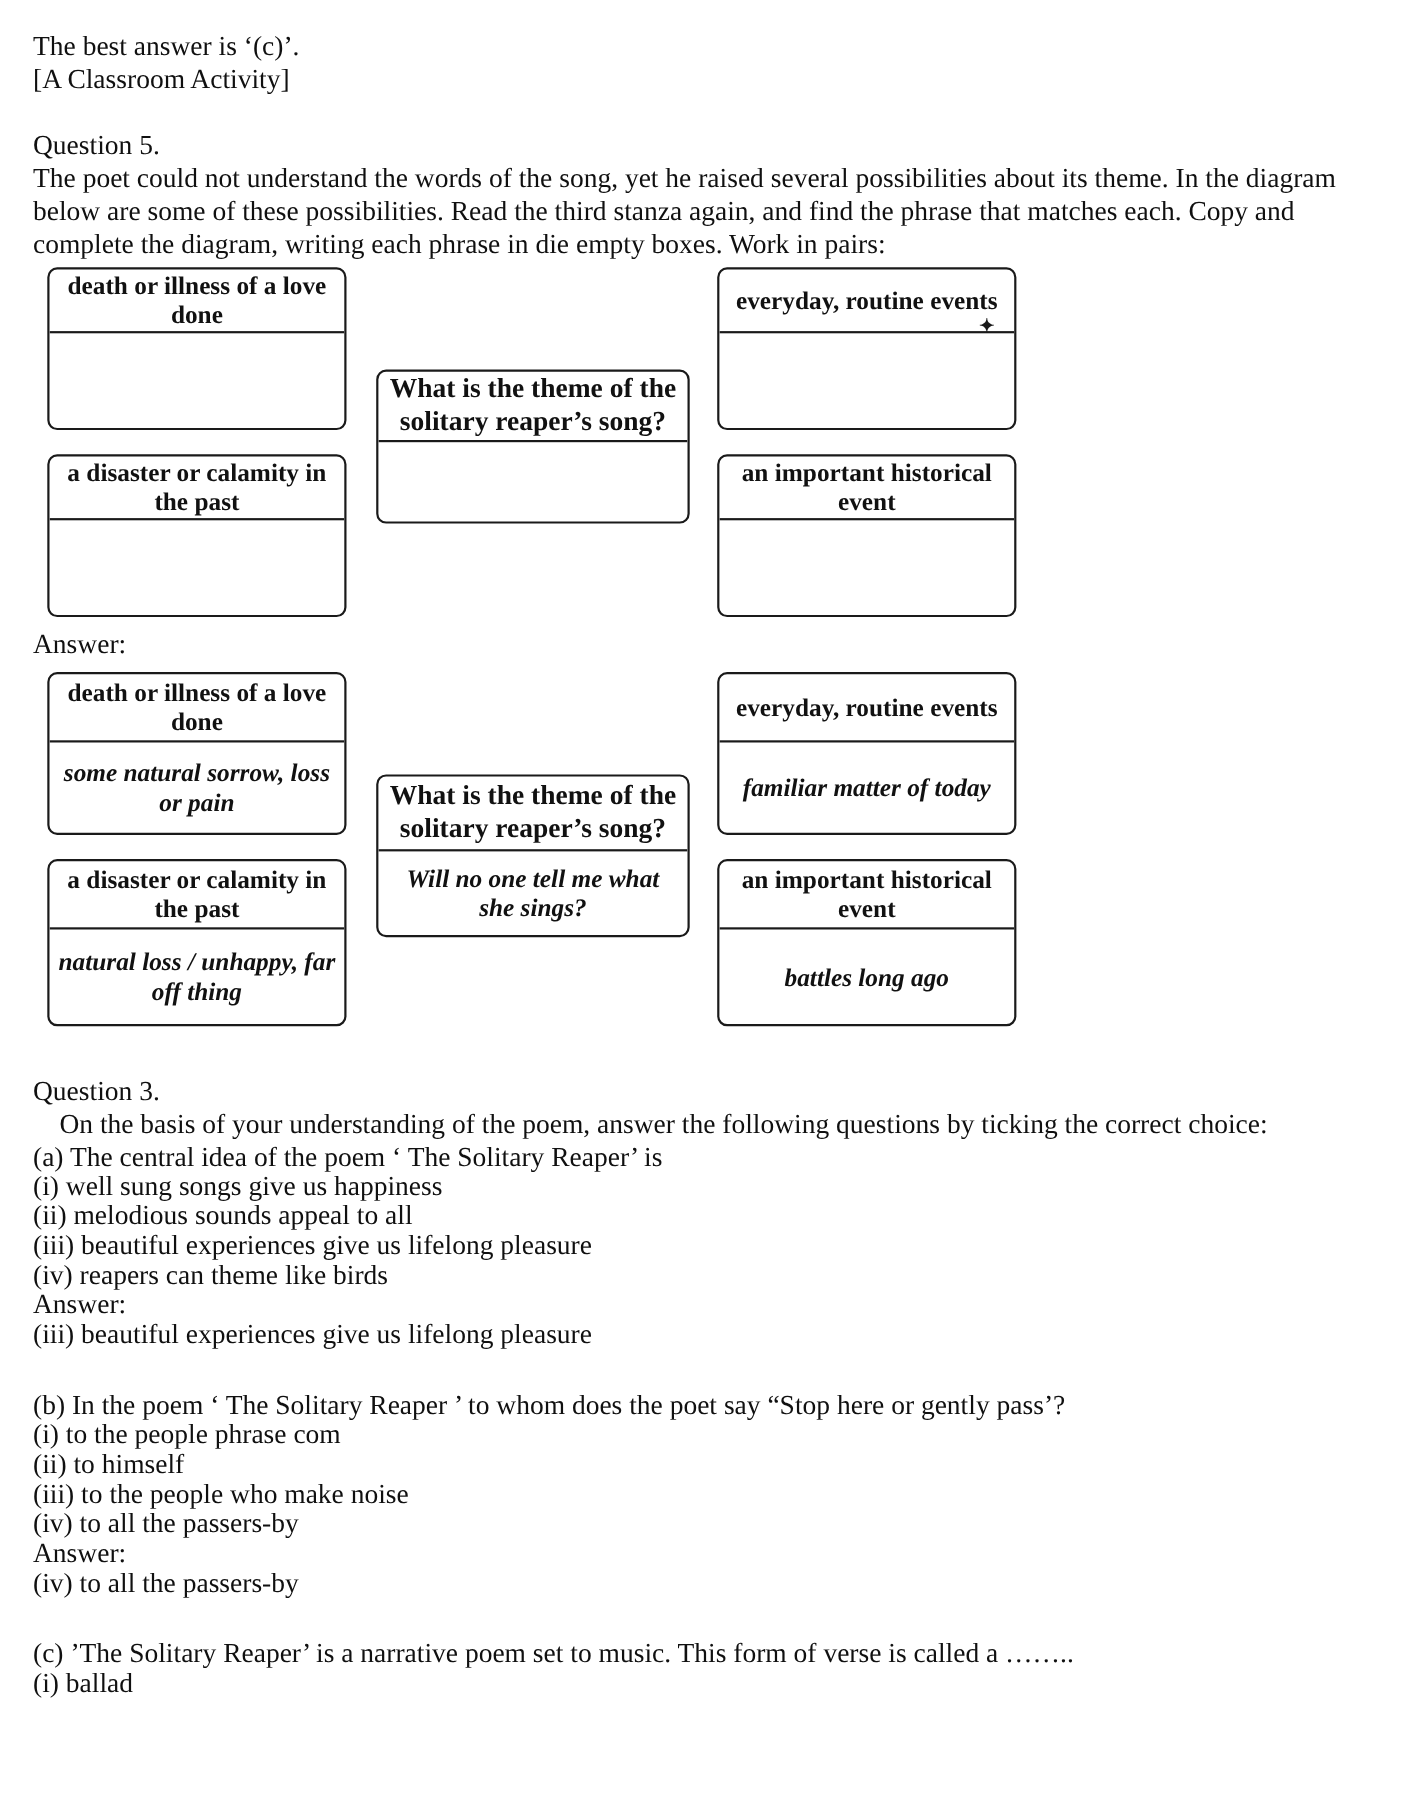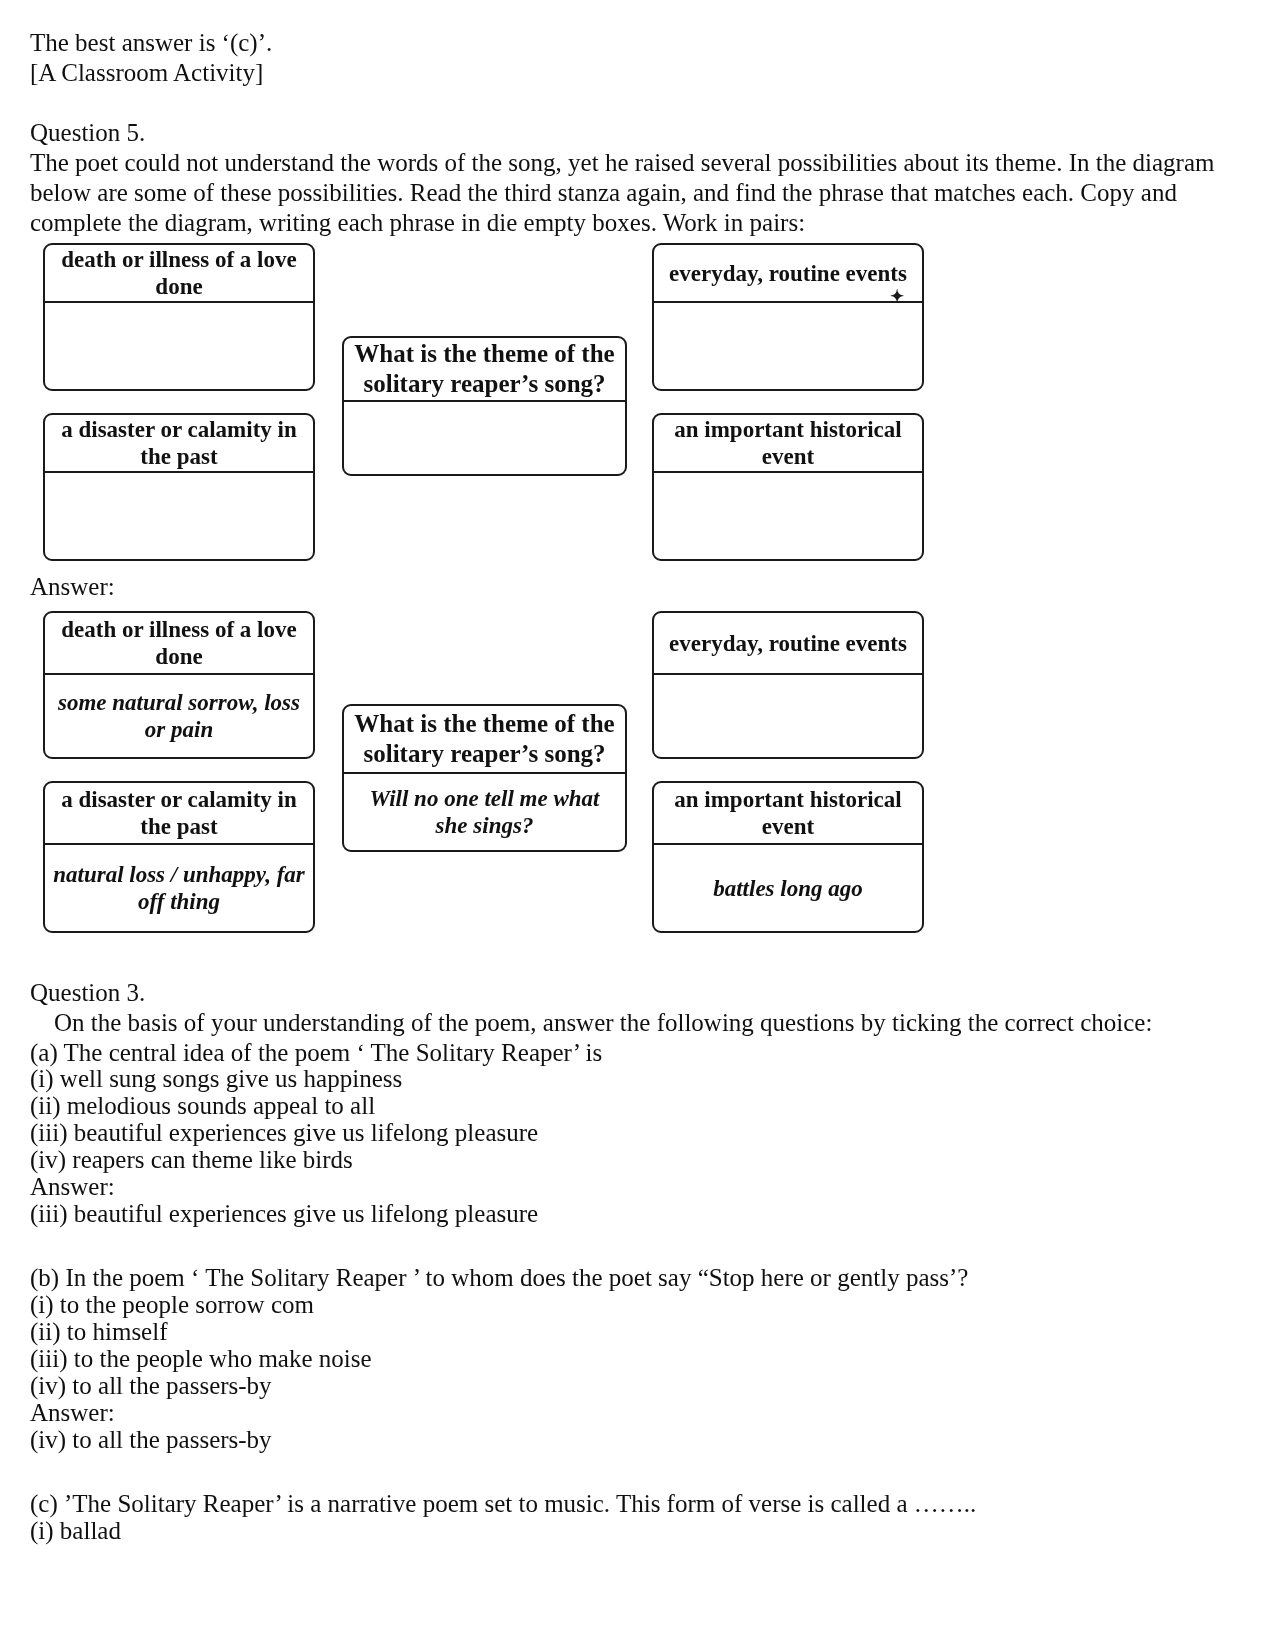--- a/index.html
+++ b/index.html
@@ -150,20 +150,22 @@
     <div class="dbox" style="left:312px; top:96px; width:285px; height:148px;">
       <div class="cell center-top" style="height:66px;">What is the theme of the
 solitary reaper’s song?</div>
       <div class="cell cell-bottom" style="height:78px; border-top:2px solid #1a1a1a;">Will no one tell me
 what she sings?</div>
     </div>
 
     <div class="dbox" style="left:622px; top:3px; width:272px; height:148px;">
       <div class="cell cell-top" style="height:62px;">everyday, routine
 events</div>
+      <div class="cell cell-bottom" style="height:82px;">familiar matter
+of today</div>
     </div>
 
     <div class="dbox" style="left:622px; top:173px; width:272px; height:152px;">
       <div class="cell cell-top" style="height:62px;">an important
 historical event</div>
       <div class="cell cell-bottom" style="height:86px;">battles long ago</div>
     </div>
   </div>
 
   <div class="block txt" style="top:978px;">Question 3.</div>
@@ -171,21 +173,21 @@
 
   <div class="block txt" style="top:1038px;">(a) The central idea of the poem ‘ The Solitary Reaper’ is</div>
   <div class="block txt" style="top:1091px;">(ii) melodious sounds appeal to all</div>
   <div class="block txt" style="top:1064px;">(i) well sung songs give us happiness</div>
   <div class="block txt" style="top:1118px;">(iii) beautiful experiences give us lifelong pleasure</div>
   <div class="block txt" style="top:1145px;">(iv) reapers can theme like birds</div>
   <div class="block txt" style="top:1172px;">Answer:</div>
   <div class="block txt" style="top:1199px;">(iii) beautiful experiences give us lifelong pleasure</div>
 
   <div class="block txt" style="top:1263px;">(b) In the poem ‘ The Solitary Reaper ’ to whom does the poet say “Stop here or gently pass’?</div>
-  <div class="block txt" style="top:1290px;">(i) to the people sorrow com</div>
+  <div class="block txt" style="top:1290px;">(i) to the people phrase com</div>
   <div class="block txt" style="top:1317px;">(ii) to himself</div>
   <div class="block txt" style="top:1344px;">(iii) to the people who make noise</div>
   <div class="block txt" style="top:1371px;">(iv) to all the passers-by</div>
   <div class="block txt" style="top:1398px;">Answer:</div>
   <div class="block txt" style="top:1425px;">(iv) to all the passers-by</div>
 
   <div class="block txt" style="top:1489px;">(c) ’The Solitary Reaper’ is a narrative poem set to music. This form of verse is called a ……..</div>
   <div class="block txt" style="top:1516px;">(i) ballad</div>
 
 </div>

